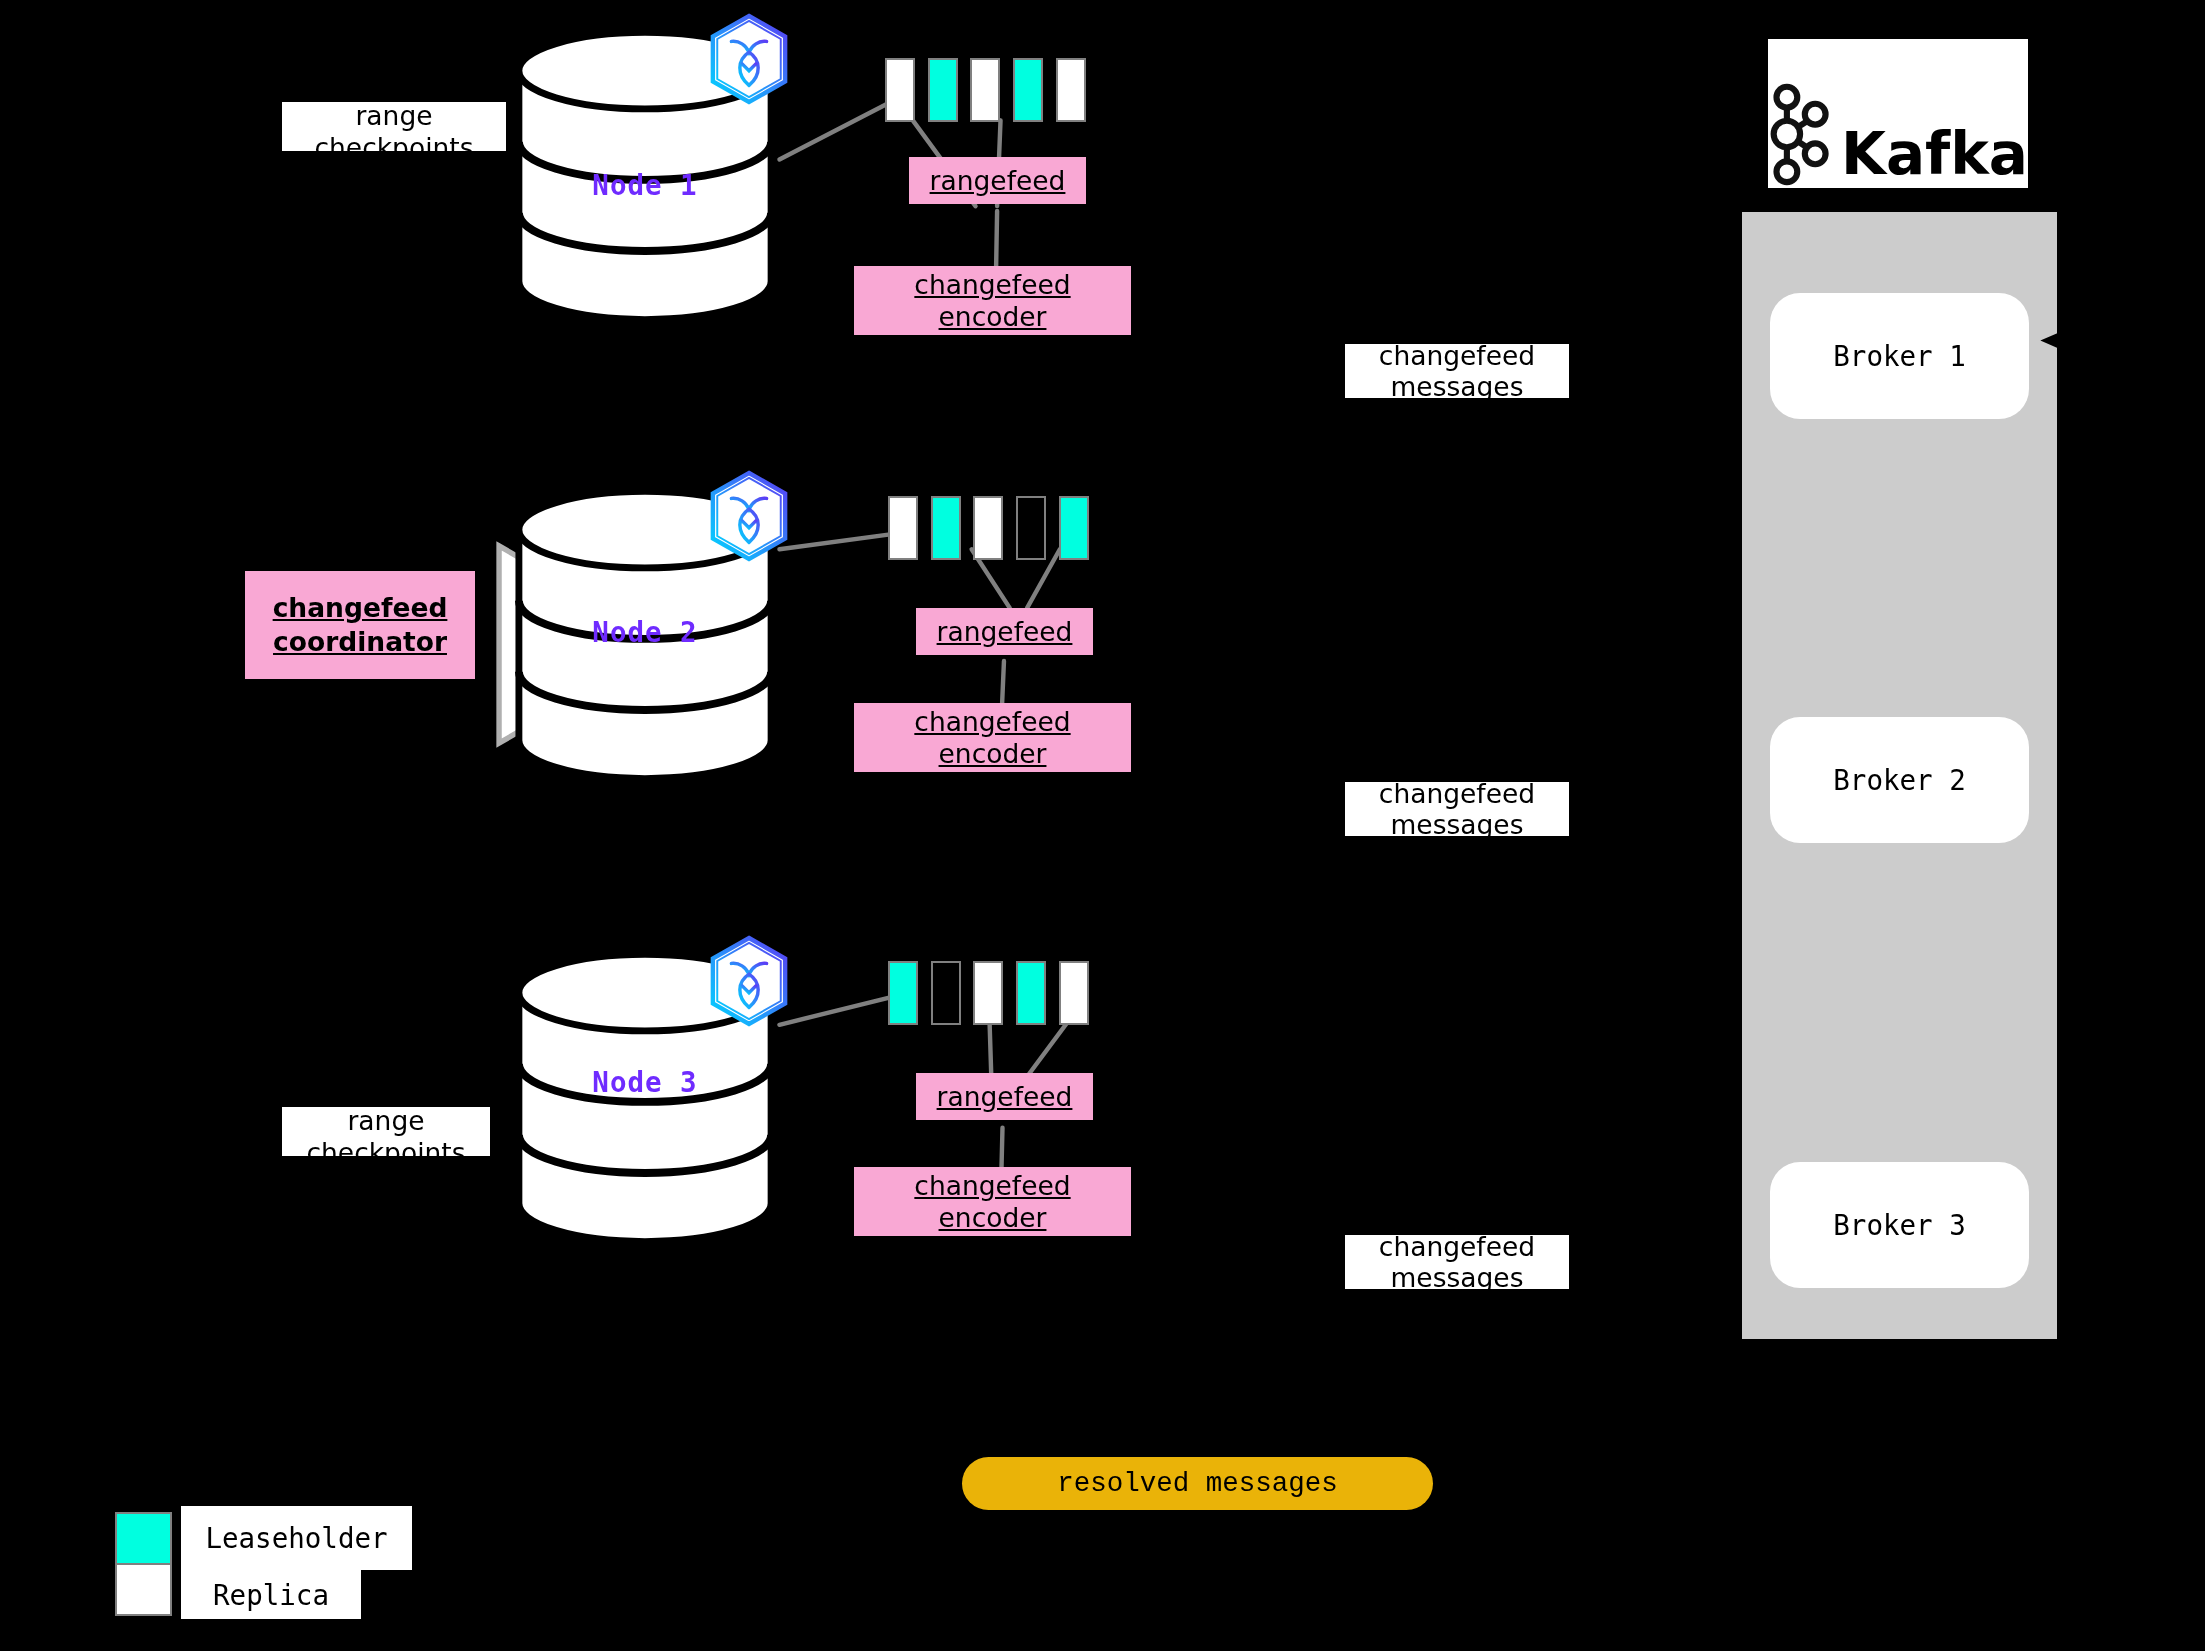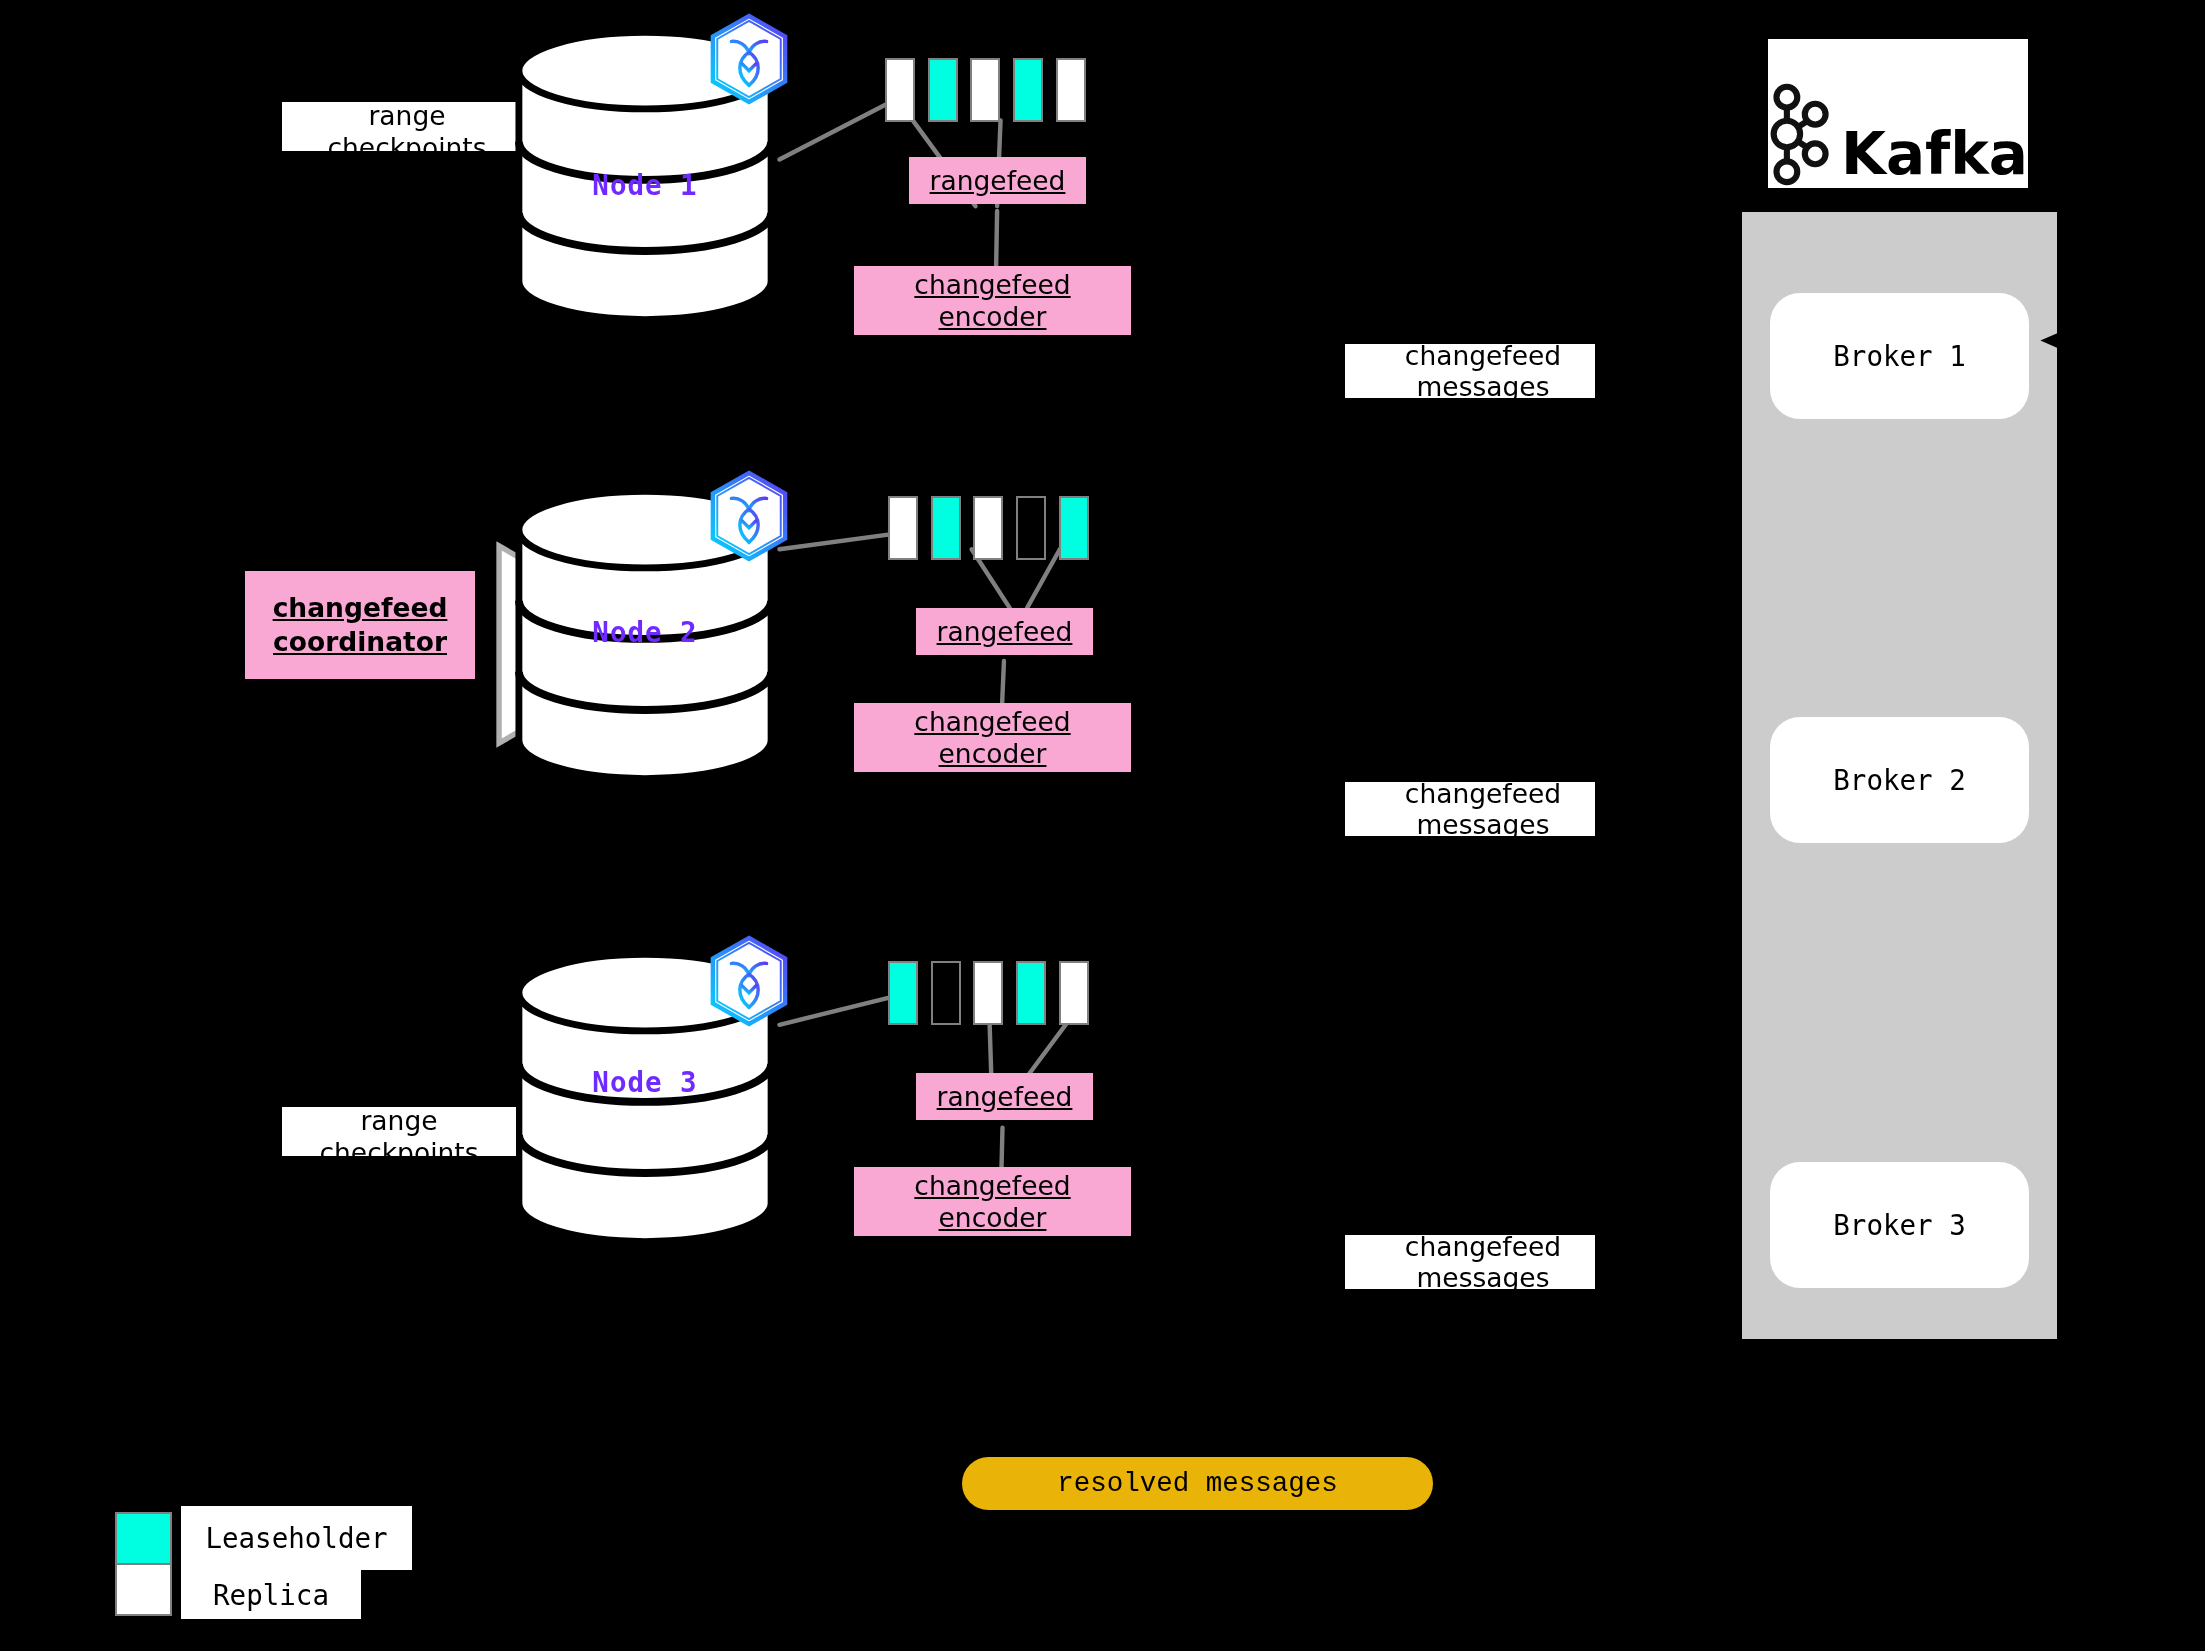--- a/index.html
+++ b/index.html
@@ -22,21 +22,20 @@
     background: #ffffff;
     color: #000000;
     display: flex;
     align-items: center;
     justify-content: center;
     text-align: center;
     line-height: 1.18;
     font-family: "DejaVu Sans", sans-serif;
     overflow: visible;
     white-space: nowrap;
-    padding-left: 26px;
   }
   .graybox {
     background: #f9a8d4;
     color: #000000;
     display: flex;
     align-items: center;
     justify-content: center;
     text-align: center;
     line-height: 1.18;
     font-family: "DejaVu Sans", sans-serif;

